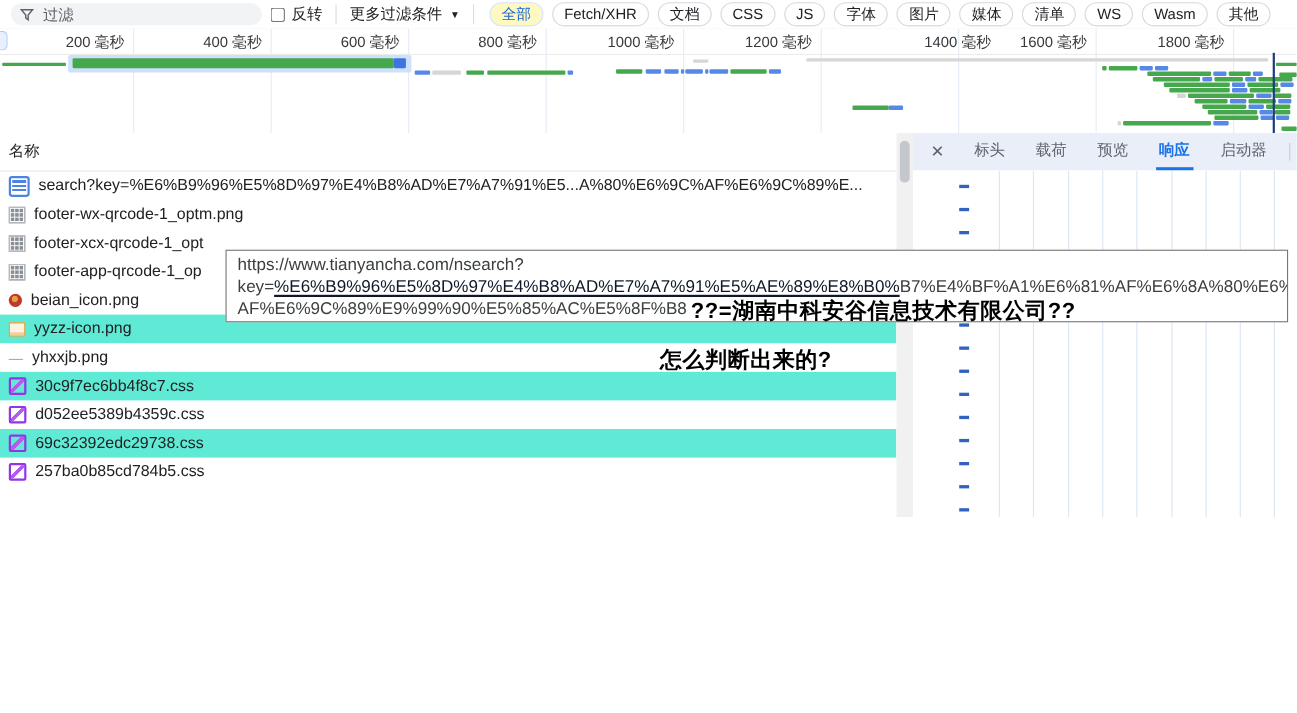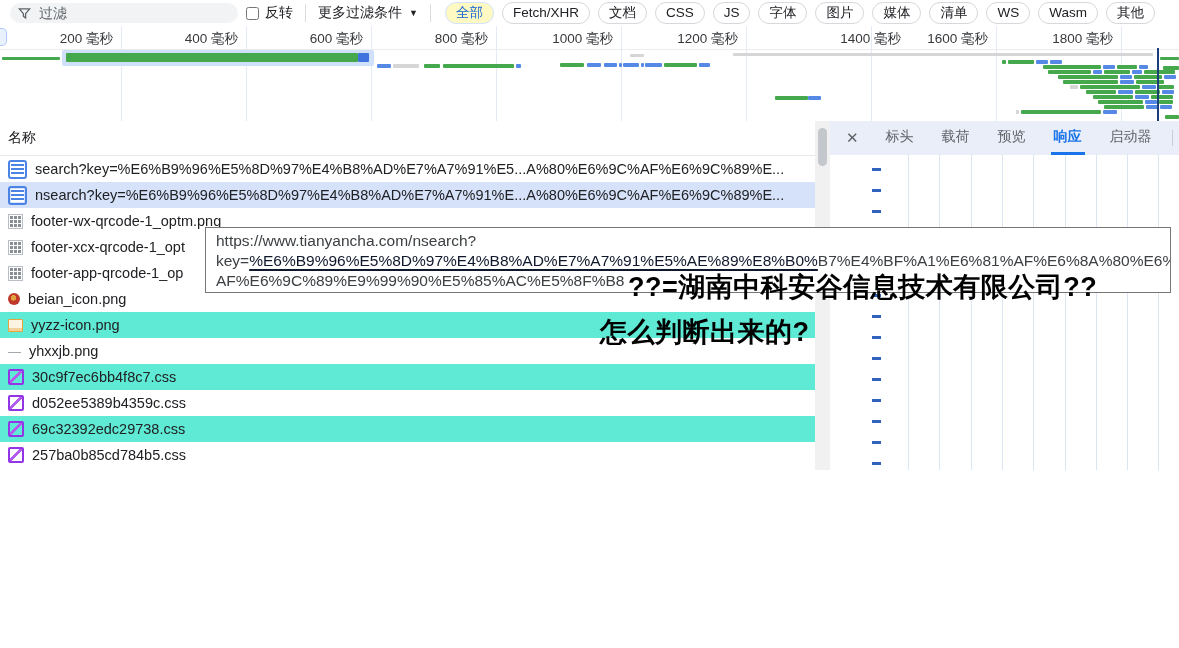--- a/index.html
+++ b/index.html
@@ -75,21 +75,21 @@
   .db-grid{position:absolute;top:0;width:1px;height:315px;background:#dbe6f2;}
   .db-dash{position:absolute;width:9px;height:2.5px;background:#3162bd;}
 
   
   .tooltip{position:absolute;left:205px;top:227px;width:966px;height:66px;background:#fff;
            border:1px solid #767676;box-sizing:border-box;padding:3px 10px;z-index:10;
            font-size:15.5px;color:#3c4043;line-height:20px;overflow:hidden;}
   .tooltip .ul{text-decoration:underline;text-decoration-thickness:2px;text-underline-offset:3px;color:#0f172a;}
 
   
-  .anno{position:absolute;z-index:20;font-weight:900;font-size:27px;color:#000;white-space:nowrap;
+  .anno{position:absolute;z-index:20;font-weight:900;font-size:20px;color:#000;white-space:nowrap;
         letter-spacing:0.5px;}
   .anno1{left:628px;top:269px;}
   .anno2{left:600px;top:314px;}
 </style>
 </head>
 <body>
 
 <div id="app">
 
   <div class="toolbar">
@@ -217,24 +217,20 @@
   <div class="main">
     <div class="name-panel">
       <div class="list-header">
         <span>名称</span>
       </div>
       <div id="rows">
           <div class="req-row">
             <span class="ric ric-xhr"></span>
             <span>search?key=%E6%B9%96%E5%8D%97%E4%B8%AD%E7%A7%91%E5...A%80%E6%9C%AF%E6%9C%89%E...</span>
           </div>
-          <div class="req-row req-row--selected">
-            <span class="ric ric-xhr"></span>
-            <span>nsearch?key=%E6%B9%96%E5%8D%97%E4%B8%AD%E7%A7%91%E...A%80%E6%9C%AF%E6%9C%89%E...</span>
-          </div>
           <div class="req-row">
             <span class="ric ric-qr"></span>
             <span>footer-wx-qrcode-1_optm.png</span>
           </div>
           <div class="req-row">
             <span class="ric ric-qr"></span>
             <span>footer-xcx-qrcode-1_opt</span>
           </div>
           <div class="req-row">
             <span class="ric ric-qr"></span>

